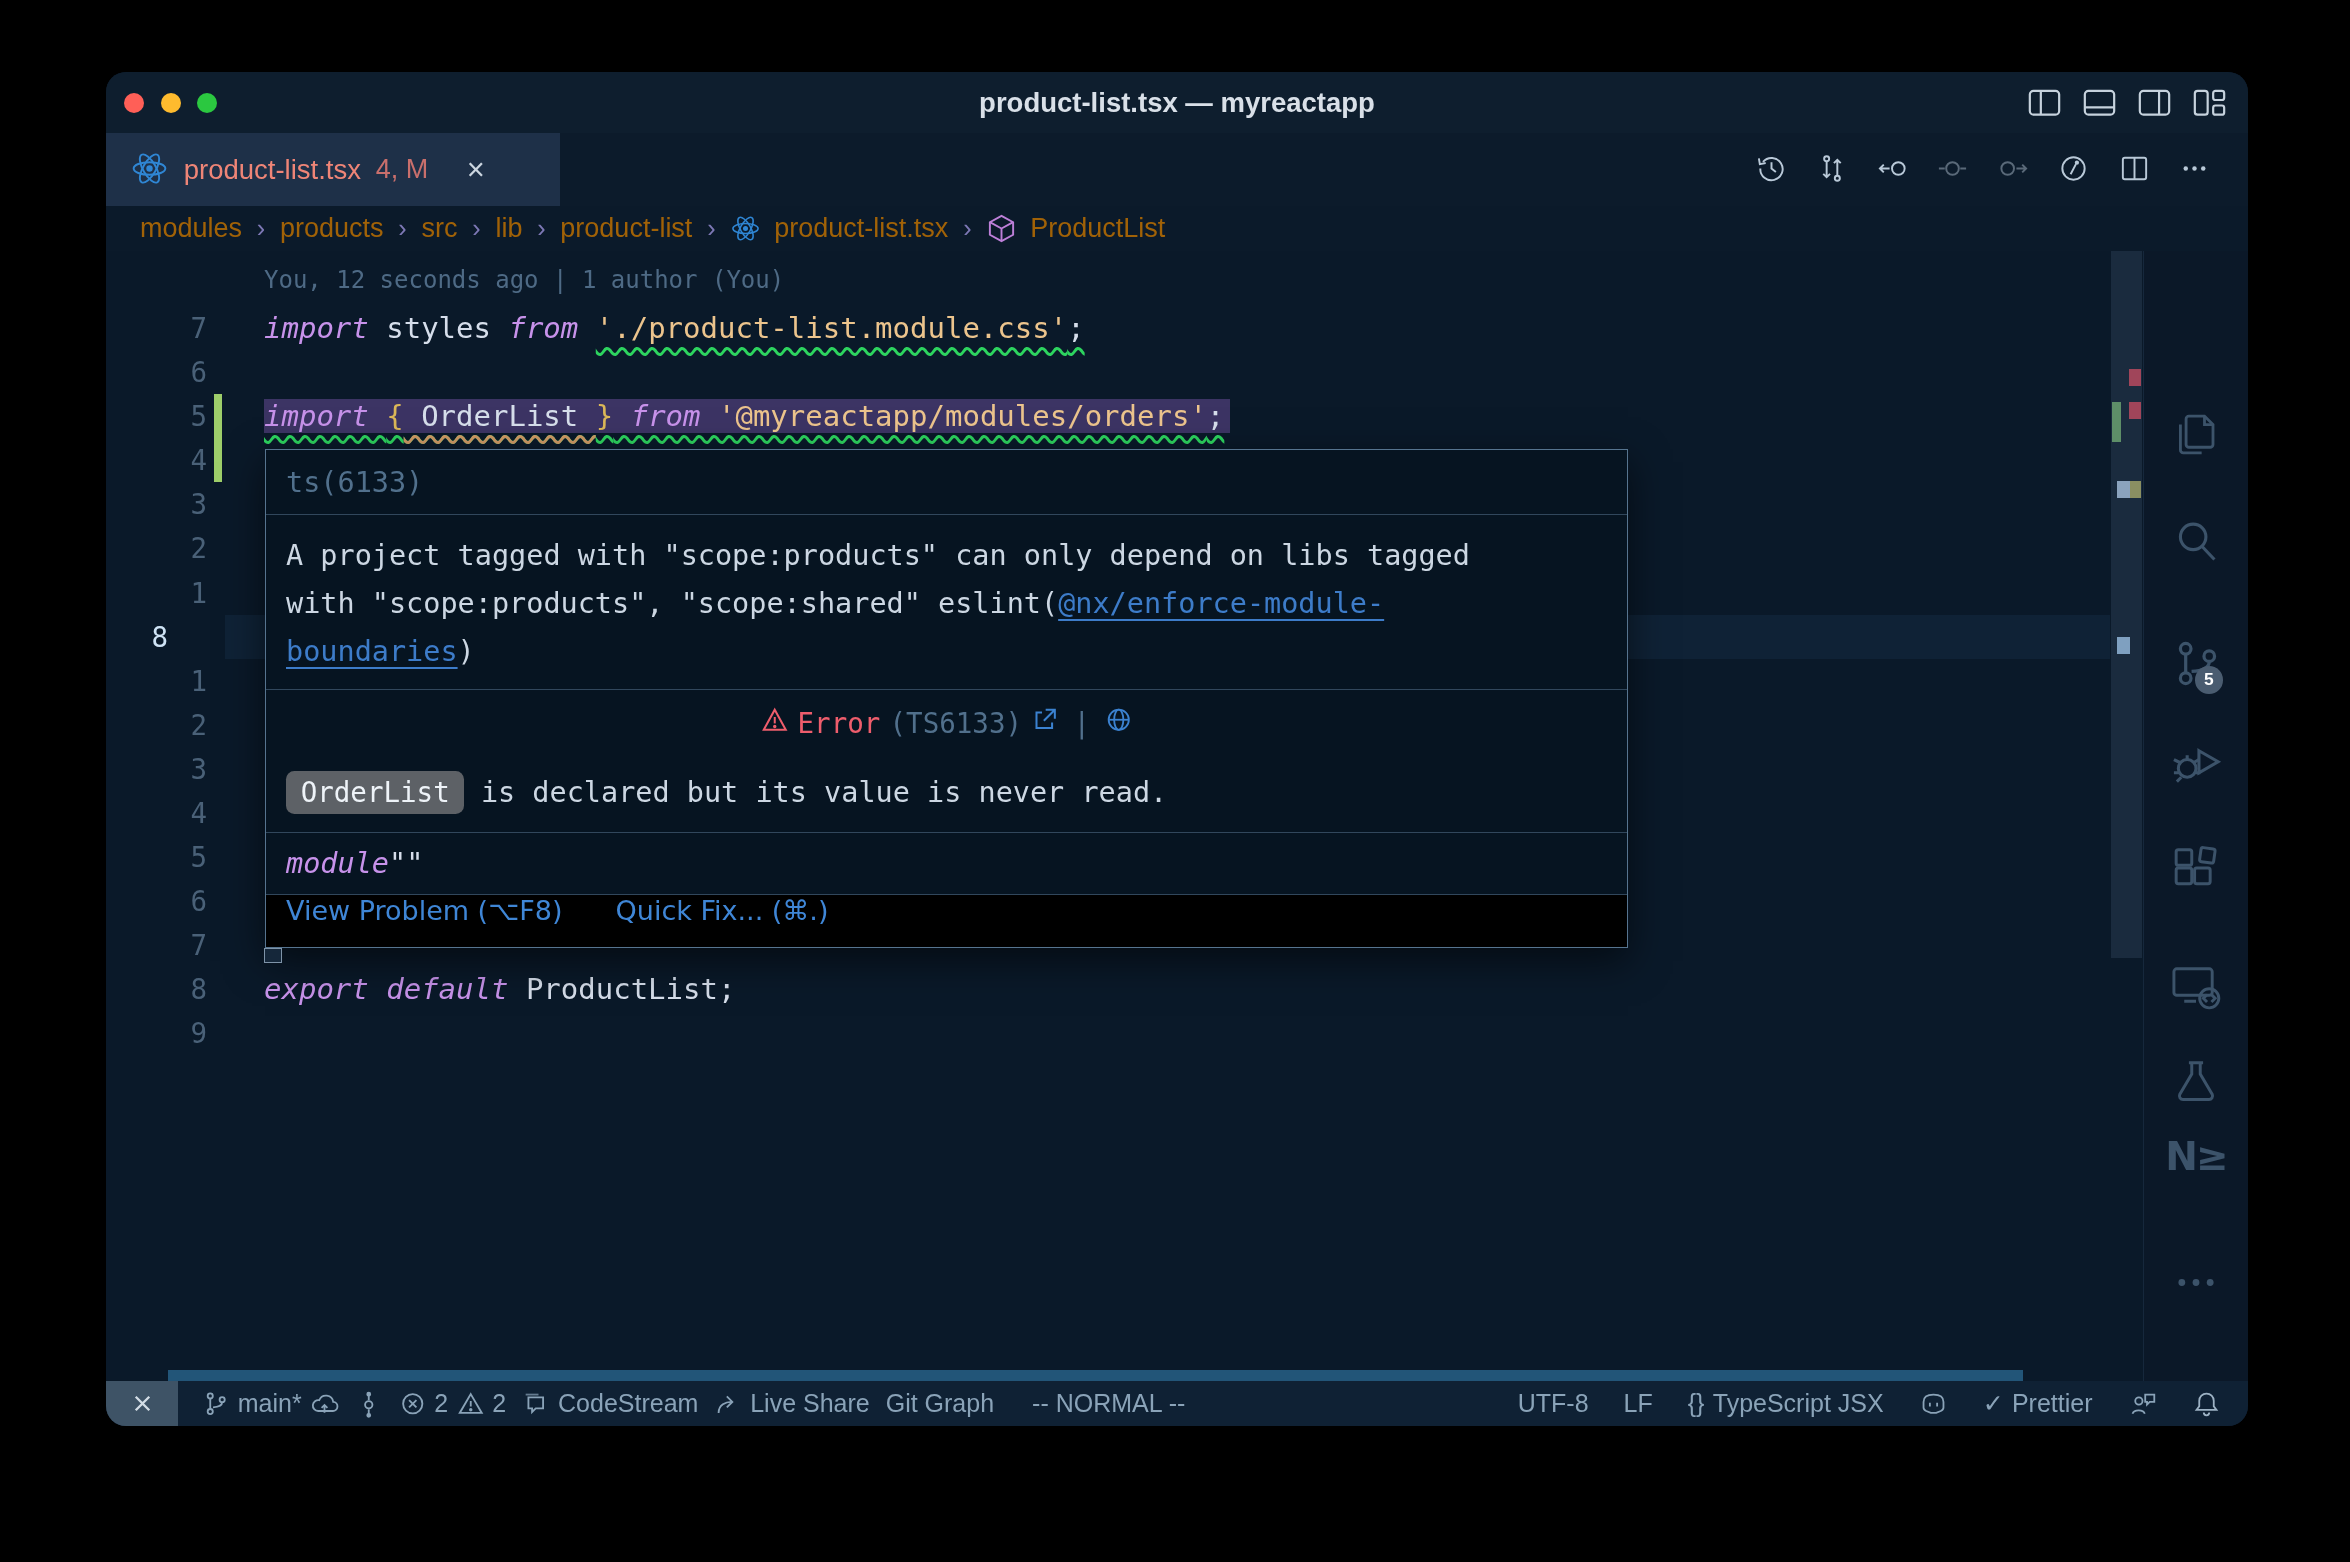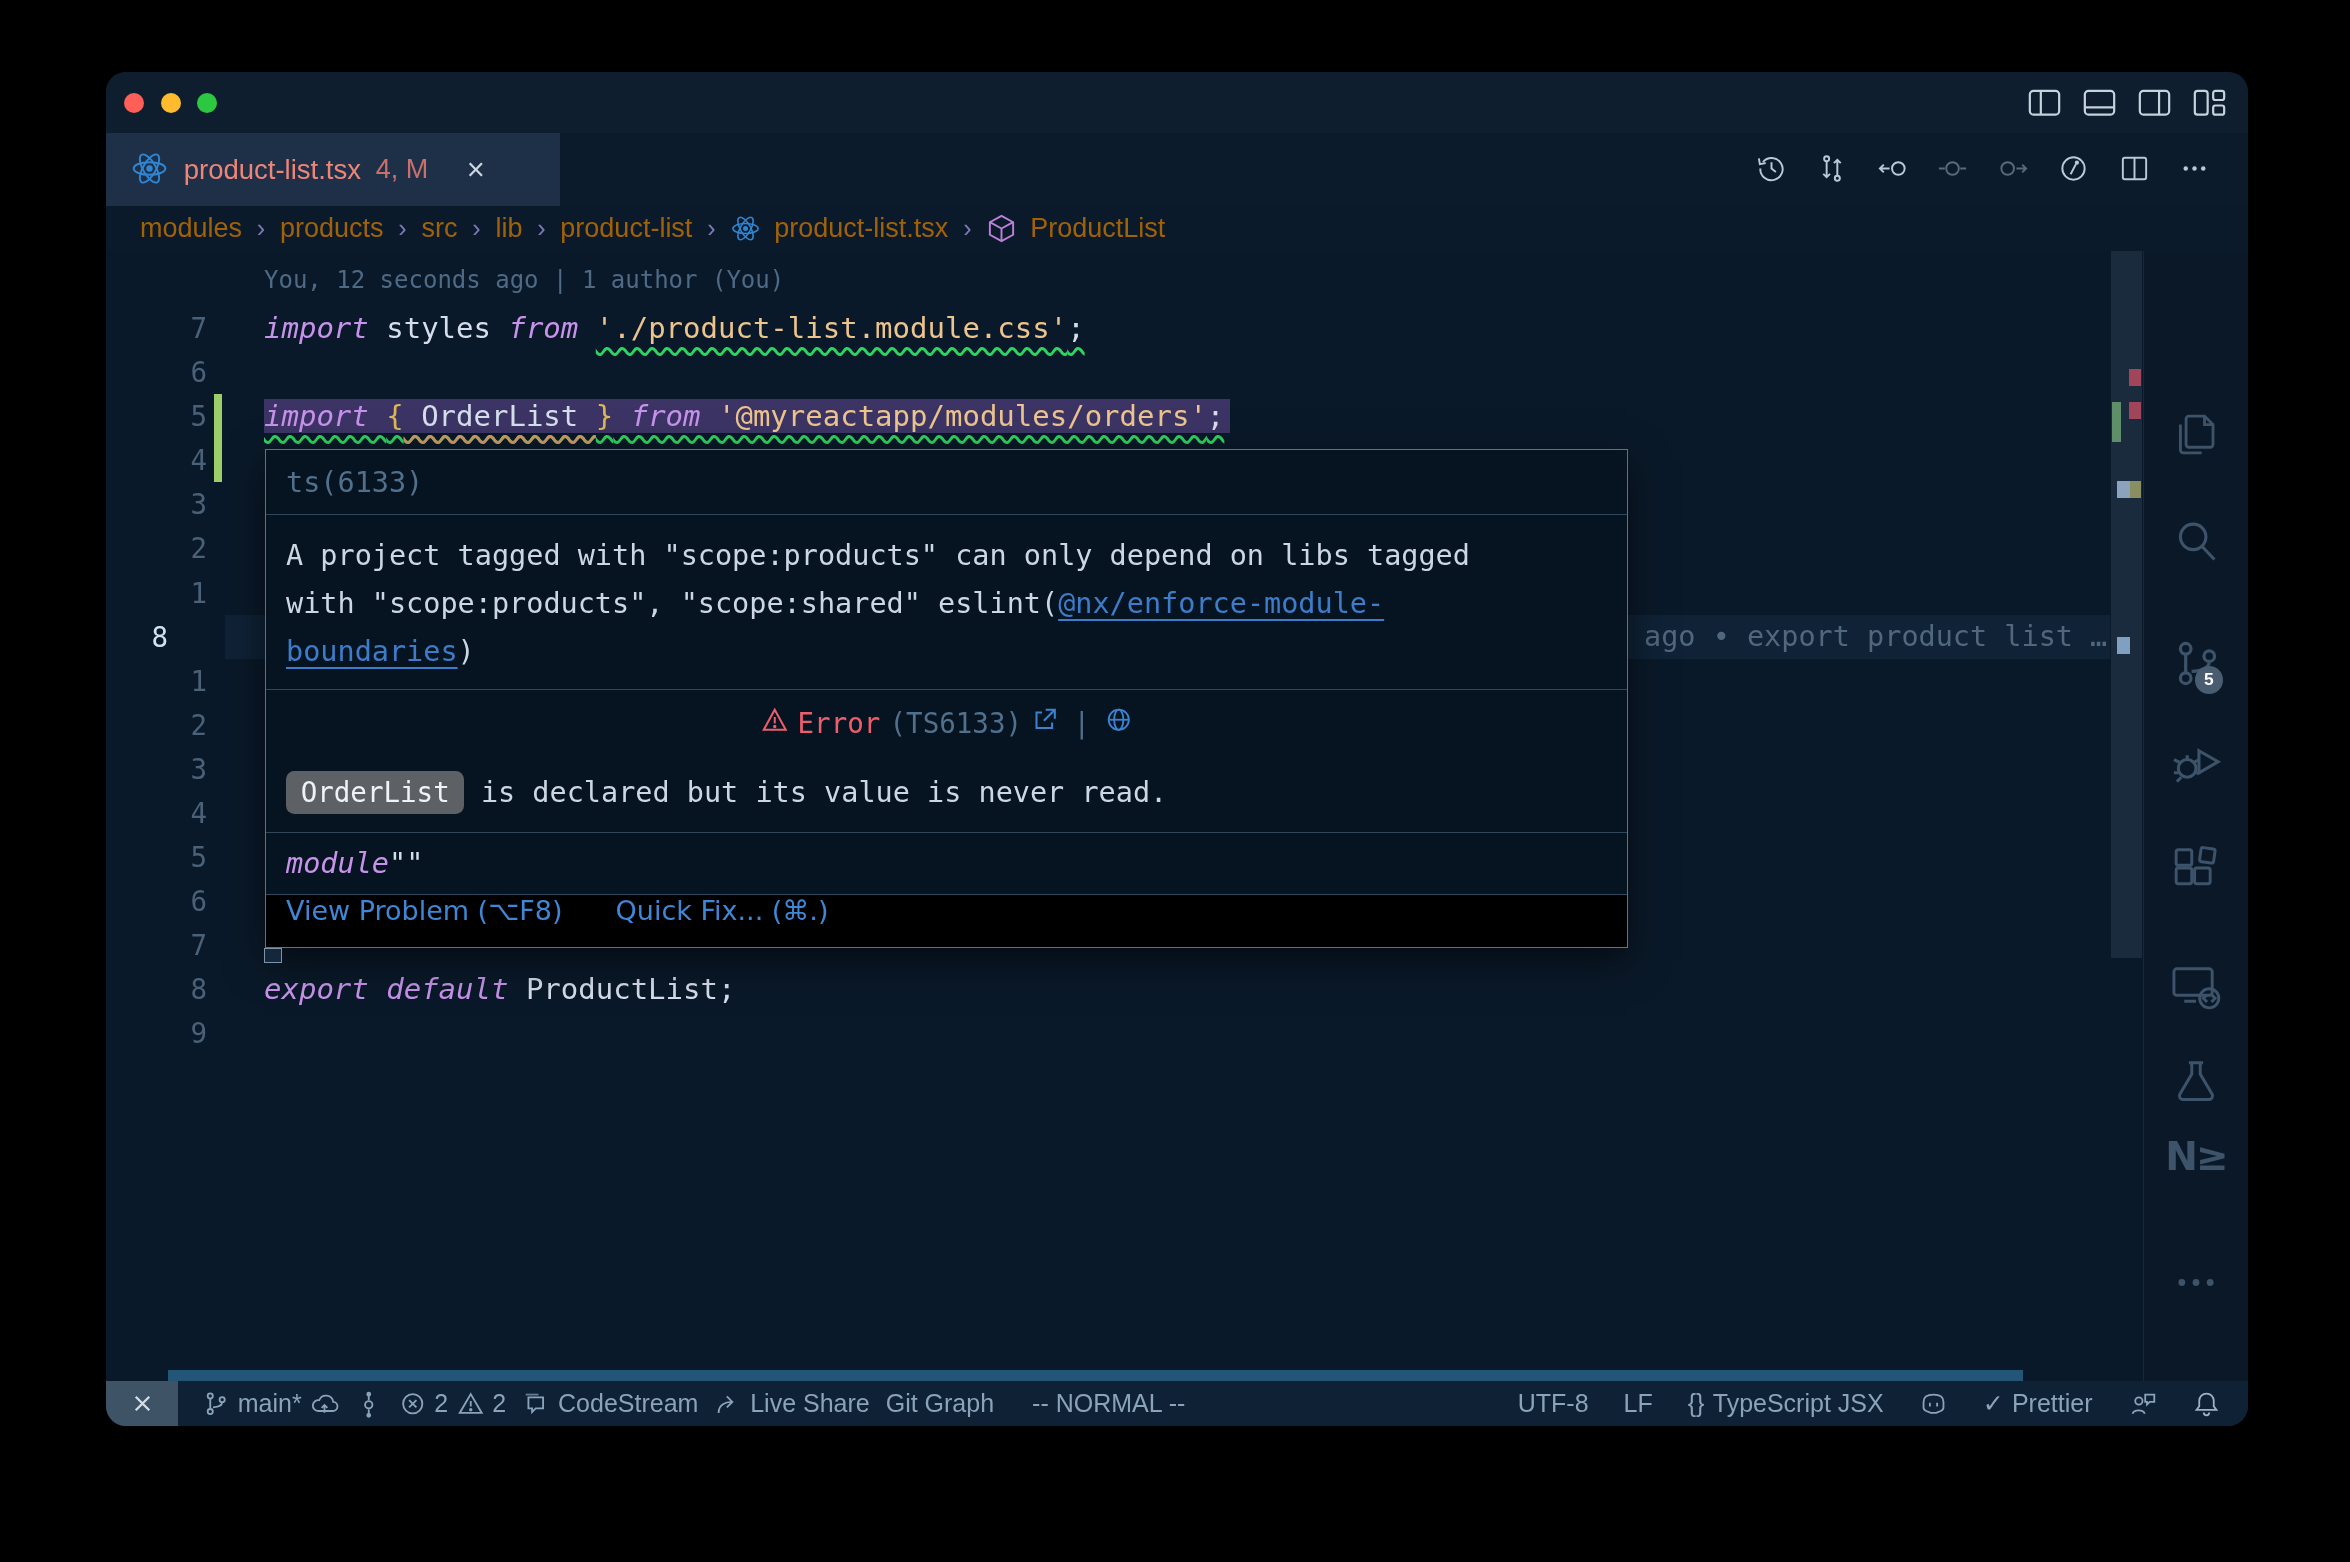--- a/index.html
+++ b/index.html
@@ -89,20 +89,21 @@
 </style>
 </head>
 <body>
 
 <div class="win">
 
   <div class="titlebar">
     <div class="tl" style="background:#ff5f57"></div>
     <div class="tl" style="background:#febb2e"></div>
     <div class="tl" style="background:#2bc840"></div>
+    <div class="title">product-list.tsx — myreactapp</div>
     <div class="laybtns">
       <span>
           <svg width="33" height="27.5" viewBox="0 0 36 30" fill="none" stroke="#c6d2dd" stroke-width="2.4">
             <rect x="2" y="2" width="32" height="26" rx="4"></rect>
             <line x1="14" y1="2" x2="14" y2="28"></line>
           </svg>
         </span>
       <span>
           <svg width="33" height="27.5" viewBox="0 0 36 30" fill="none" stroke="#c6d2dd" stroke-width="2.4">
             <rect x="2" y="2" width="32" height="26" rx="4"></rect>
@@ -225,21 +226,20 @@
       <div class="gnum rel" style="top:540px">4</div>
       <div class="gnum rel" style="top:584px">5</div>
       <div class="gnum rel" style="top:628px">6</div>
       <div class="gnum rel" style="top:672px">7</div>
       <div class="gnum rel" style="top:716px">8</div>
       <div class="gnum rel" style="top:760px">9</div>
 
       <div class="gbar"></div>
 
       <div class="curline"></div>
-      <div class="blame mono">ago • export product list …</div>
 
       <div class="codelens">You, 12 seconds ago | 1 author (You)</div>
 
       <div class="row" style="top:55px"><span class="kw">import</span><span class="pl"> styles </span><span class="kw">from</span><span class="pl"> </span><span class="sqg"><span class="str">'./product-list.module.css'</span><span class="pl">;</span></span></div>
 
       <div class="row" style="top:143px"><span class="sel5 sqg"><span class="kw">import </span><span class="br">{</span><span class="pl sqo"> OrderList </span><span class="br">}</span><span class="kw"> from </span><span class="str">'@myreactapp/modules/orders'</span><span class="pl">;</span></span></div>
 
       <div class="row" style="top:716px"><span class="kw">export default </span><span class="pl">ProductList</span><span class="pl">;</span></div>
 
       <div class="vscroll"></div>

